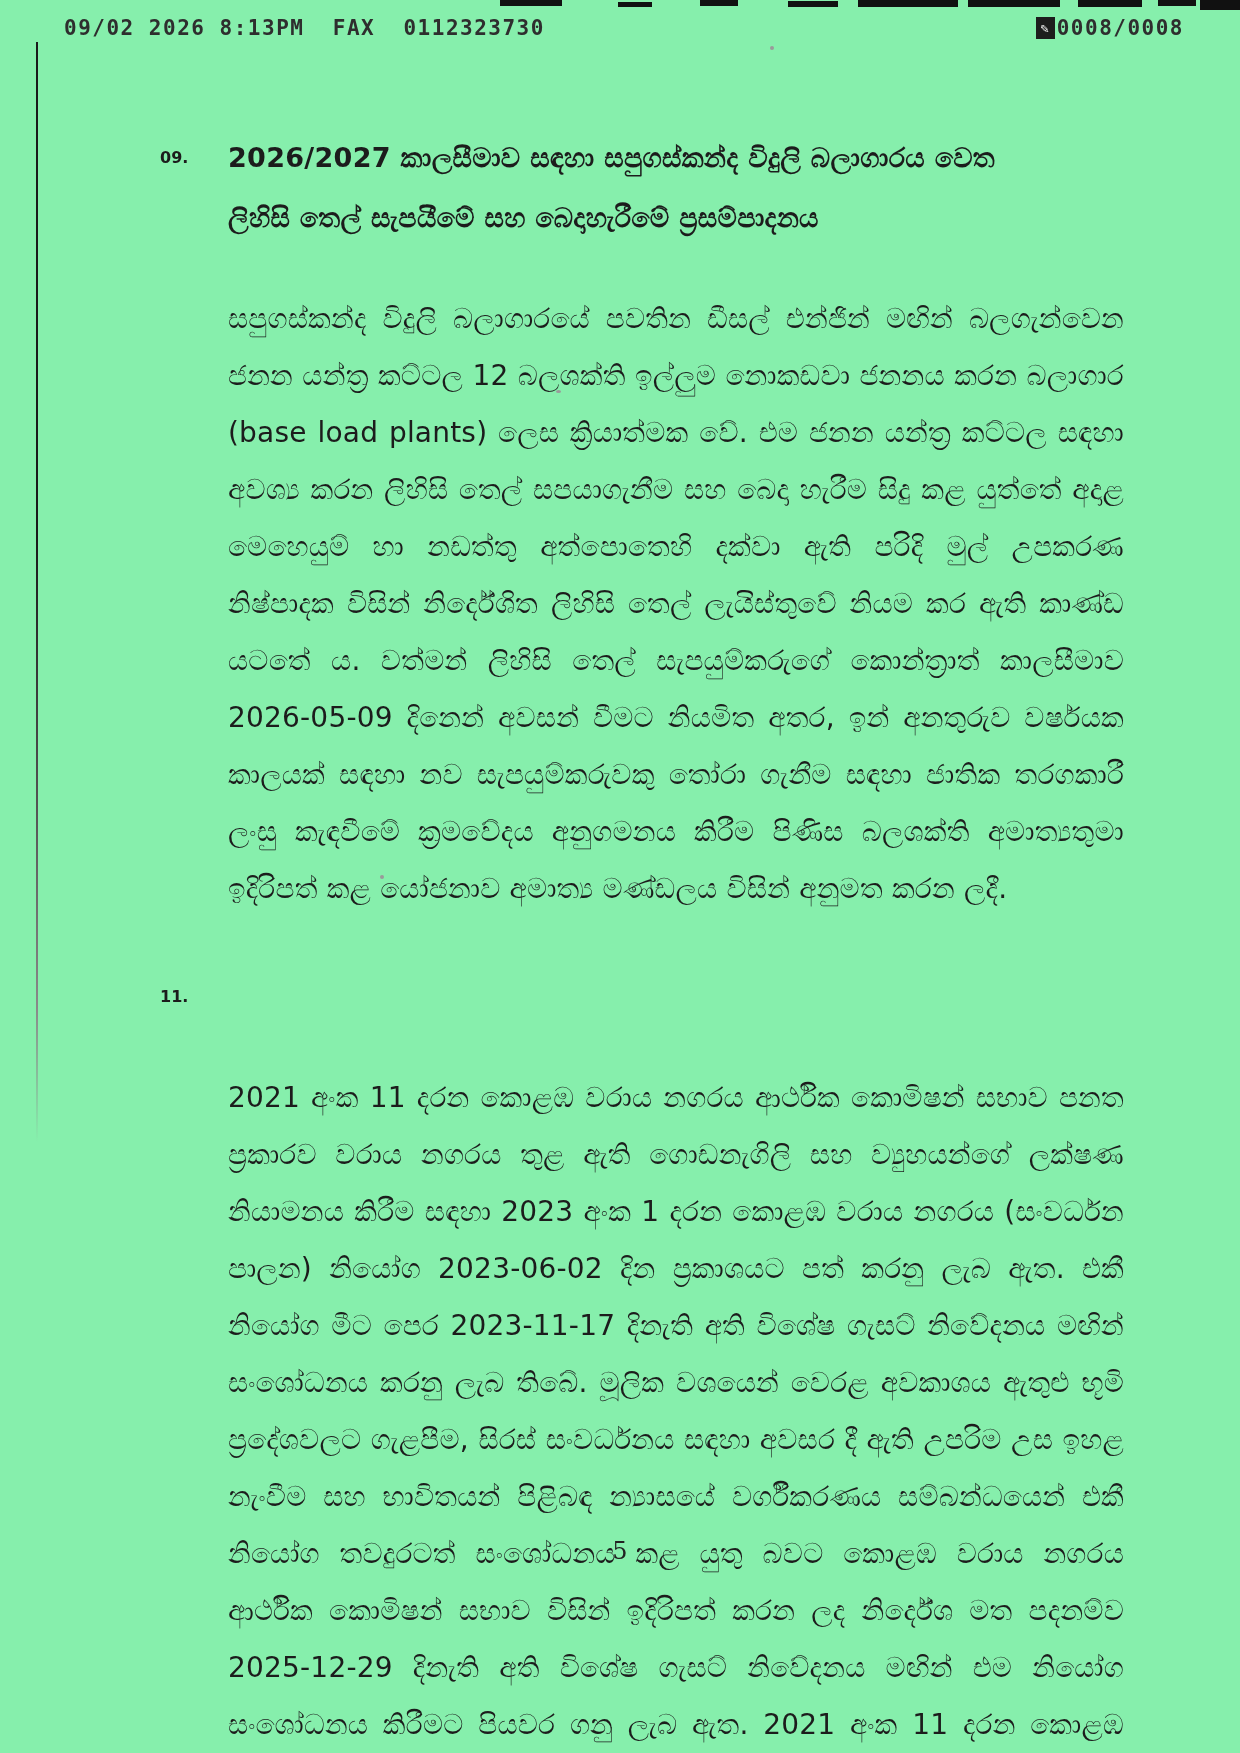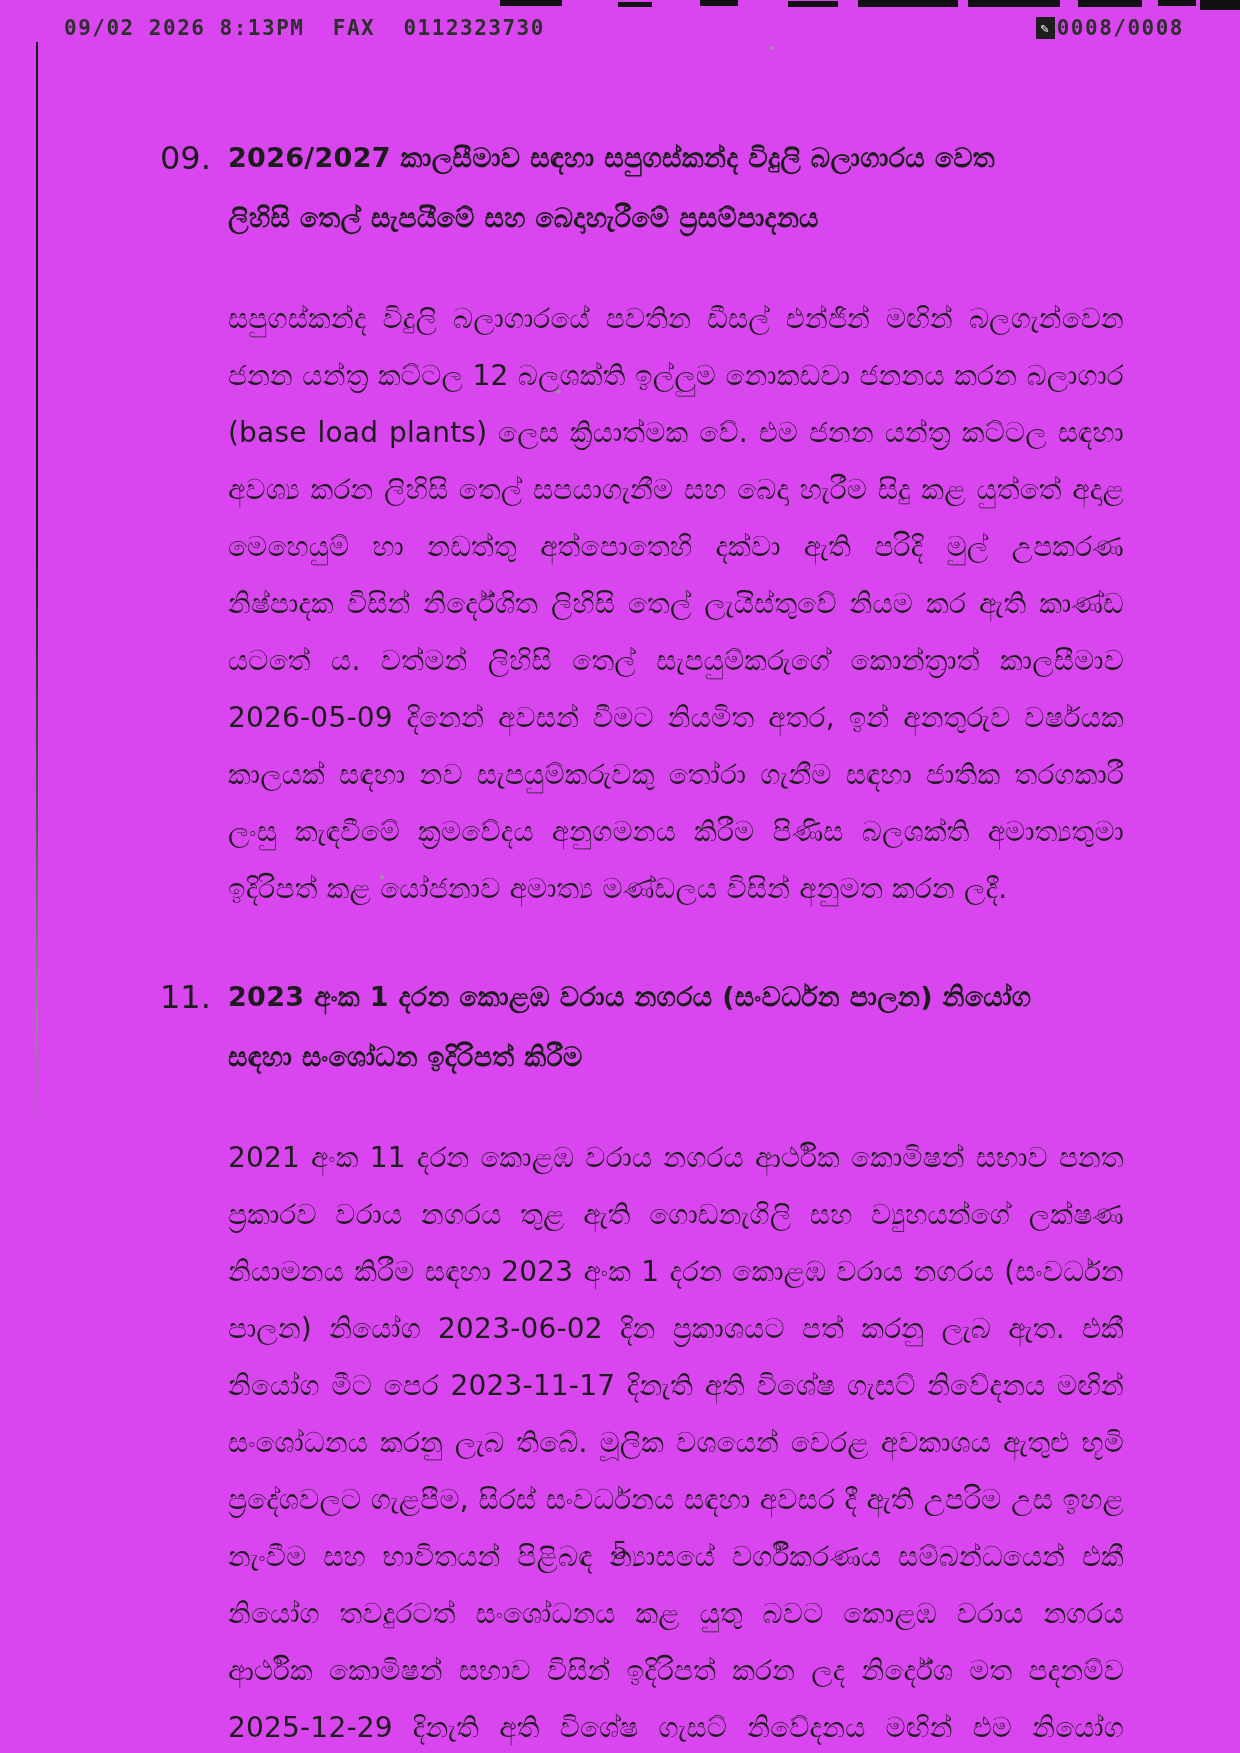--- a/index.html
+++ b/index.html
@@ -5,21 +5,21 @@
   html, body {
     margin: 0;
     padding: 0;
     background: #e8e8e8;
   }
   .page {
     position: relative;
     width: 1240px;
     height: 1753px;
     margin: 0 auto;
-    background: #d946ef;
+    background: #86efac;
     overflow: hidden;
     font-family: "DejaVu Sans", sans-serif;
     color: #1c1c1c;
   }
 
   
   .fax-header {
     position: absolute;
     top: 16px;
     left: 64px;
@@ -68,22 +68,22 @@
     position: absolute;
     top: 128px;
     left: 160px;
     width: 968px;
   }
   .section { margin-bottom: 50px; }
   .section-header { display: flex; }
   .section-number {
     width: 68px;
     flex-shrink: 0;
-    font-size: 32px;
-    font-weight: normal;
+    font-size: 16px;
+    font-weight: bold;
     line-height: 60px;
   }
   .section-heading {
     width: 838px;
     font-size: 27px;
     font-weight: bold;
     line-height: 60px;
     letter-spacing: 0.3px;
   }
   .section-body {
@@ -141,21 +141,20 @@
       <div class="section-header">
         <div class="section-number">09.</div>
         <div class="section-heading">2026/2027 කාලසීමාව සඳහා සපුගස්කන්ද විදුලි බලාගාරය වෙත ලිහිසි තෙල් සැපයීමේ සහ බෙදාහැරීමේ ප්‍රසම්පාදනය</div>
       </div>
       <div class="section-body">සපුගස්කන්ද විදුලි බලාගාරයේ පවතින ඩීසල් එන්ජින් මඟින් බලගැන්වෙන ජනන යන්ත්‍ර කට්ටල 12 බලශක්ති ඉල්ලුම නොකඩවා ජනනය කරන බලාගාර (base load plants) ලෙස ක්‍රියාත්මක වේ. එම ජනන යන්ත්‍ර කට්ටල සඳහා අවශ්‍ය කරන ලිහිසි තෙල් සපයාගැනීම සහ බෙදා හැරීම සිදු කළ යුත්තේ අදාළ මෙහෙයුම් හා නඩත්තු අත්පොතෙහි දක්වා ඇති පරිදි මුල් උපකරණ නිෂ්පාදක විසින් නිර්දේශිත ලිහිසි තෙල් ලැයිස්තුවේ නියම කර ඇති කාණ්ඩ යටතේ ය. වත්මන් ලිහිසි තෙල් සැපයුම්කරුගේ කොන්ත්‍රාත් කාලසීමාව 2026-05-09 දිනෙන් අවසන් වීමට නියමිත අතර, ඉන් අනතුරුව වර්ෂයක කාලයක් සඳහා නව සැපයුම්කරුවකු තෝරා ගැනීම සඳහා ජාතික තරගකාරී ලංසු කැඳවීමේ ක්‍රමවේදය අනුගමනය කිරීම පිණිස බලශක්ති අමාත්‍යතුමා ඉදිරිපත් කළ යෝජනාව අමාත්‍ය මණ්ඩලය විසින් අනුමත කරන ලදී.</div>
     </div>
 
     <div class="section">
       <div class="section-header">
         <div class="section-number">11.</div>
-        <div class="section-heading">2023 අංක 1 දරන කොළඹ වරාය නගරය (සංවර්ධන පාලන) නියෝග සඳහා සංශෝධන ඉදිරිපත් කිරීම</div>
       </div>
       <div class="section-body">2021 අංක 11 දරන කොළඹ වරාය නගරය ආර්ථික කොමිෂන් සභාව පනත ප්‍රකාරව වරාය නගරය තුළ ඇති ගොඩනැගිලි සහ ව්‍යුහයන්ගේ ලක්ෂණ නියාමනය කිරීම සඳහා 2023 අංක 1 දරන කොළඹ වරාය නගරය (සංවර්ධන පාලන) නියෝග 2023-06-02 දින ප්‍රකාශයට පත් කරනු ලැබ ඇත. එකී නියෝග මීට පෙර 2023-11-17 දිනැති අති විශේෂ ගැසට් නිවේදනය මඟින් සංශෝධනය කරනු ලැබ තිබේ. මූලික වශයෙන් වෙරළ අවකාශය ඇතුළු භූමි ප්‍රදේශවලට ගැළපීම, සිරස් සංවර්ධනය සඳහා අවසර දී ඇති උපරිම උස ඉහළ නැංවීම සහ භාවිතයන් පිළිබඳ න්‍යාසයේ වර්ගීකරණය සම්බන්ධයෙන් එකී නියෝග තවදුරටත් සංශෝධනය කළ යුතු බවට කොළඹ වරාය නගරය ආර්ථික කොමිෂන් සභාව විසින් ඉදිරිපත් කරන ලද නිර්දේශ මත පදනම්ව 2025-12-29 දිනැති අති විශේෂ ගැසට් නිවේදනය මඟින් එම නියෝග සංශෝධනය කිරීමට පියවර ගනු ලැබ ඇත. 2021 අංක 11 දරන කොළඹ වරාය නගරය ආර්ථික කොමිෂන් සභාව පනතේ 71(4) වගන්තියේ විධිවිධාන පරිදි එකී සංශෝධිත නියෝගය අනුමැතිය සඳහා පාර්ලිමේන්තුව වෙත ඉදිරිපත් කිරීම පිණිස මුදල්, ක්‍රමසම්පාදන සහ ආර්ථික සංවර්ධන අමාත්‍ය වශයෙන් ගරු ජනාධිපතිතුමා ඉදිරිපත් කරන ලද යෝජනාව අමාත්‍ය මණ්ඩලය විසින් අනුමත කරන ලදී.</div>
     </div>
 
   </div>
 
   <div class="page-number">5</div>
 
 </div>
 

